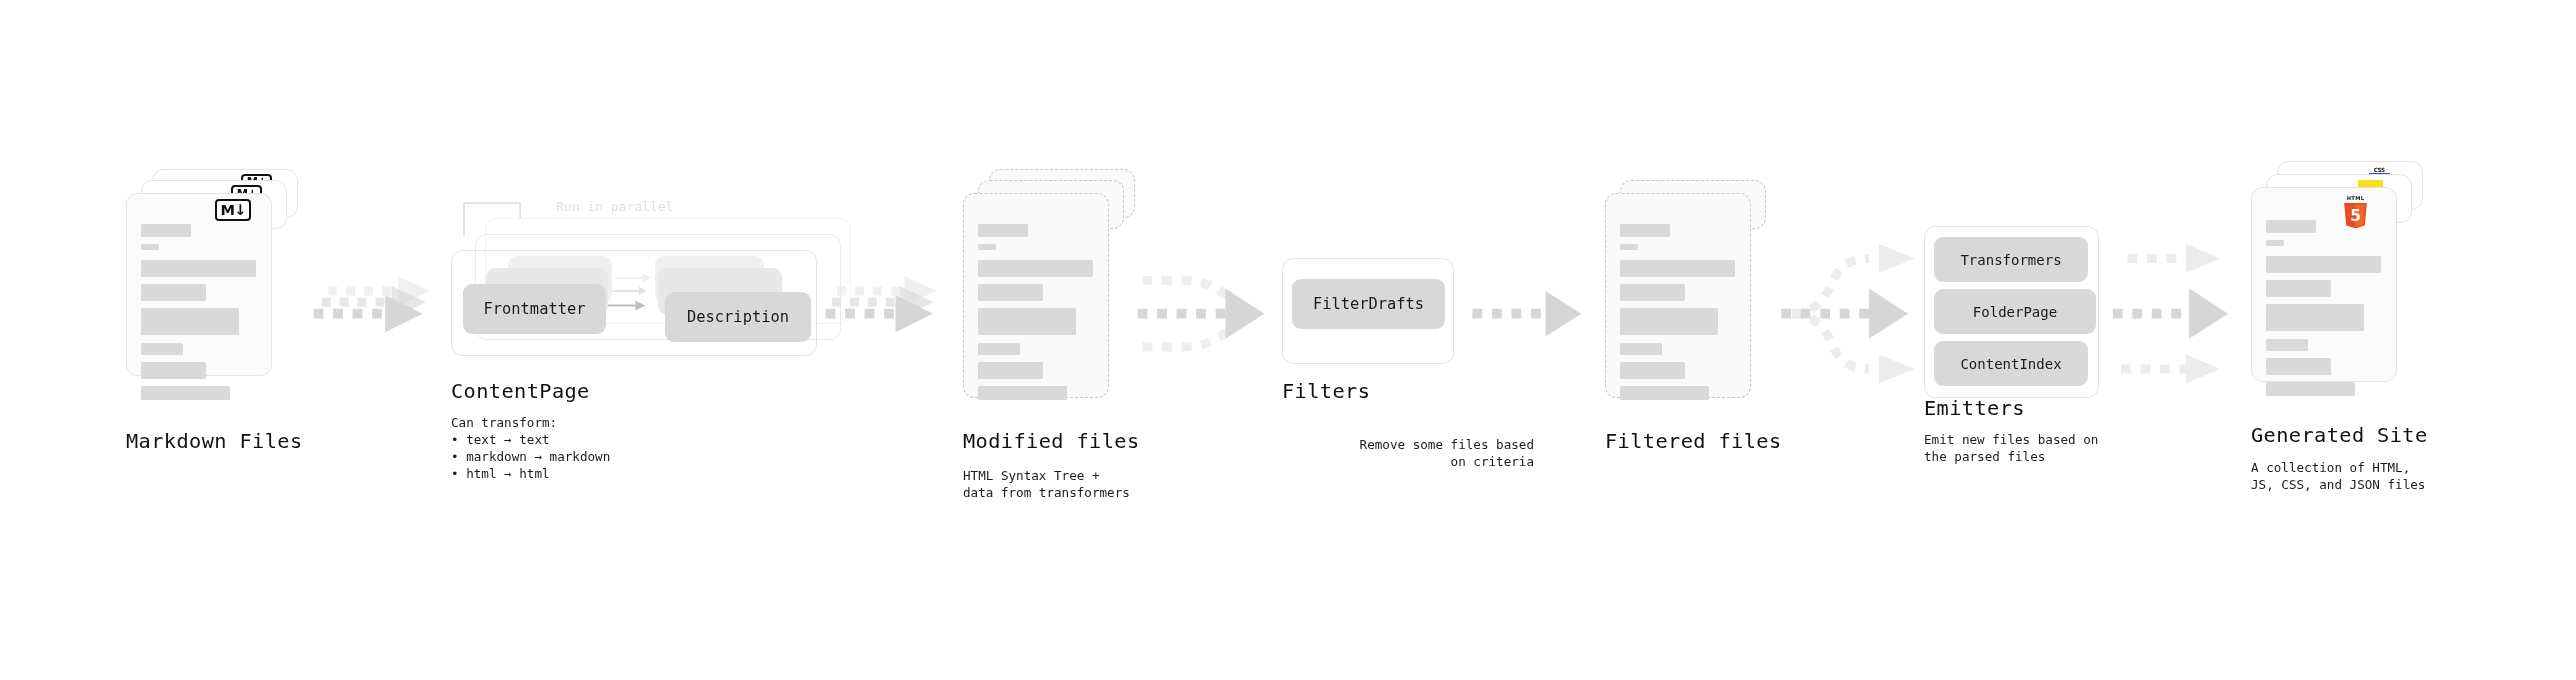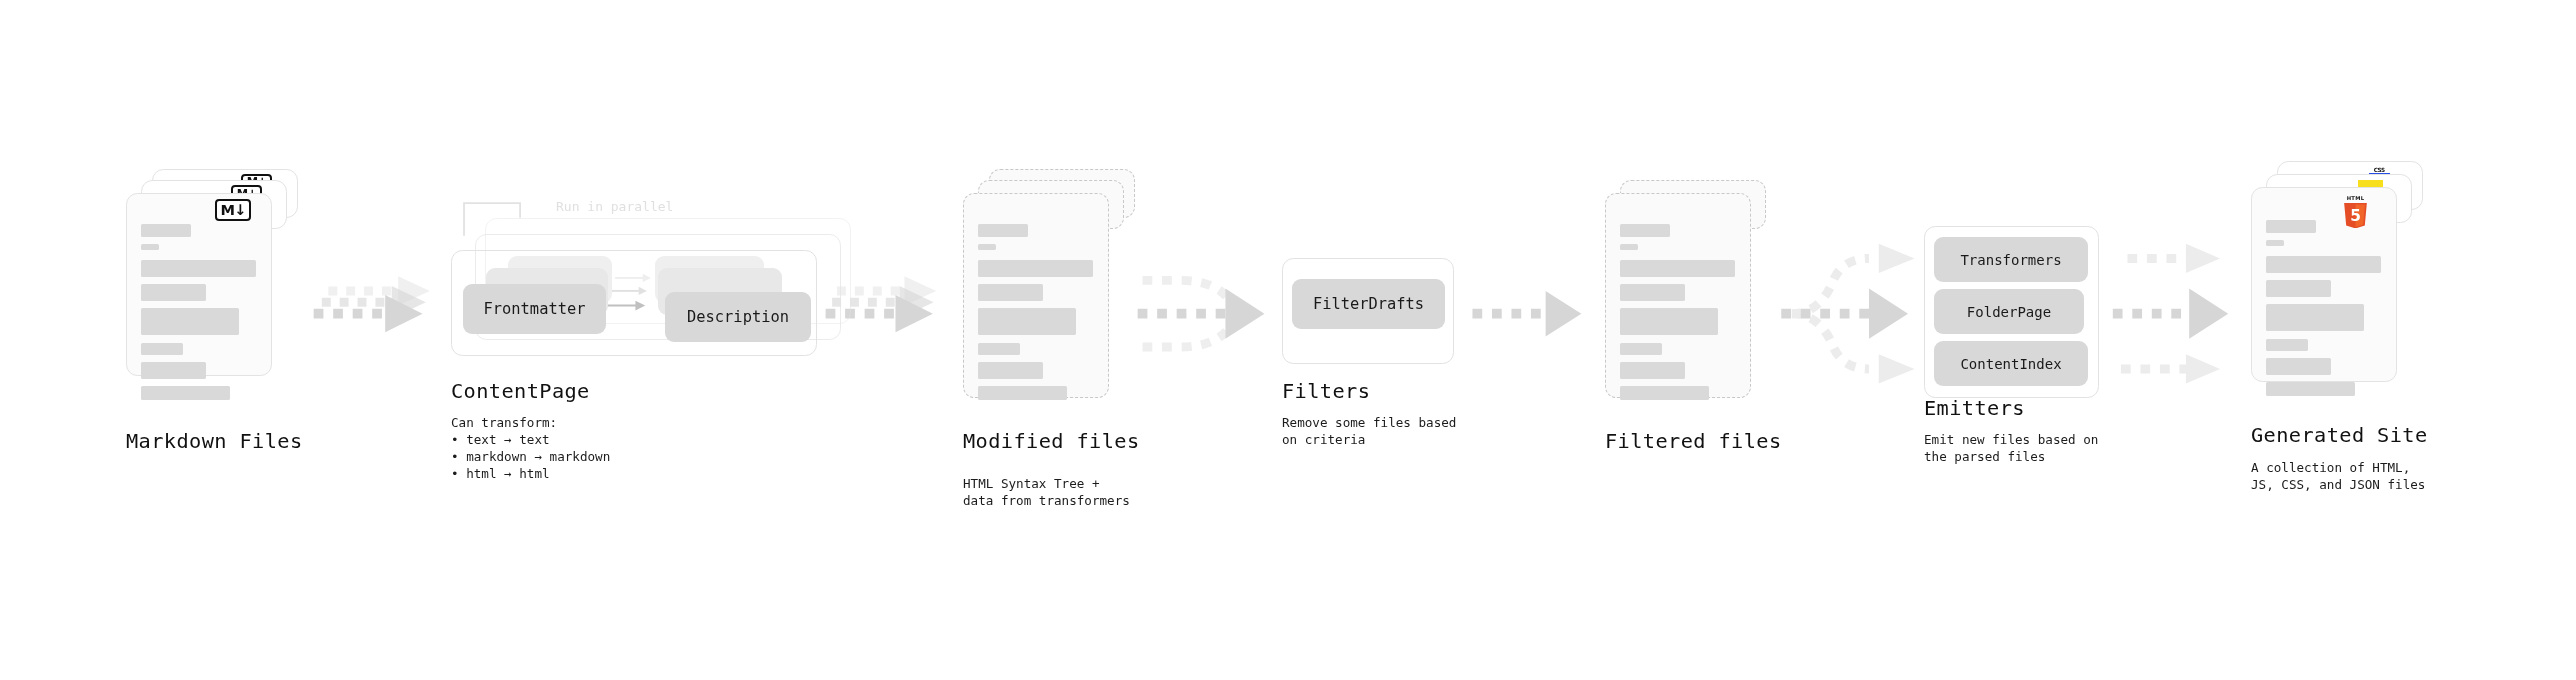--- a/index.html
+++ b/index.html
@@ -266,30 +266,30 @@
       <div class="doc-line" style="width:115px; height:17px;"></div>
       <div class="doc-line" style="width:65px;  height:17px;"></div>
       <div class="doc-line" style="width:98px; height:27px;"></div>
       <div class="doc-line" style="width:42px;  height:12.2px;"></div>
       <div class="doc-line" style="width:65px;  height:17px;"></div>
       <div class="doc-line" style="width:89px; height:14px;"></div>
     </div>
   </div>
 
   <div class="title" style="left:963px; top:429px;text-align:center;">Modified files</div>
-  <div class="caption" style="left:963px; top:467px; width:244px;margin-top:8px;">HTML Syntax Tree +
+  <div class="caption" style="left:963px; top:467px; width:244px;">HTML Syntax Tree +
 data from transformers</div>
 
   <div>
     <div class="group-box" style="left:1282px; top:258px; width:172px; height:106px;"></div>
     <div class="pill" style="left:1292px; top:279px; width:153px; height:50px; font-size:15.4px;">FilterDrafts</div>
   </div>
 
   <div class="title" style="left:1282px; top:379px;">Filters</div>
-  <div class="caption" style="left:1282px; top:414px; width:252px;">Remove some files based
+  <div class="caption" style="left:1282px; top:436px; width:252px;text-align:right;">Remove some files based
 on criteria</div>
 
   <div class="doc-stack" style="left:1605px; top:169px; width:179px; height:244px;">
 
     <div class="doc-card dashed" style="left:15.4px; top:11.4px; width:146px; height:49px;"></div>
     <div class="doc-card dashed" style="left:0px; top:24.4px; width:146px; height:205px;"></div>
 
     <div class="doc-lines" style="left:14.6px; top:55px; width:120px;">
       <div class="doc-line" style="width:50px;  height:13px;"></div>
       <div class="doc-line" style="width:18px;  height:5.7px; margin-bottom:9.8px;"></div>
@@ -300,21 +300,21 @@
       <div class="doc-line" style="width:65px;  height:17px;"></div>
       <div class="doc-line" style="width:89px; height:14px;"></div>
     </div>
   </div>
 
   <div class="title" style="left:1605px; top:429px;">Filtered files</div>
 
   <div>
     <div class="group-box" style="left:1924px; top:226px; width:175px; height:172px;"></div>
     <div class="pill" style="left:1934px; top:237px; width:154px; height:45px; font-size:14px;">Transformers</div>
-    <div class="pill" style="left:1934px; top:289px; width:150px; height:45px; font-size:14px;">FolderPage</div>
+    <div class="pill" style="left:1934px; top:289px; width:162px; height:45px; font-size:14px;">FolderPage</div>
     <div class="pill" style="left:1934px; top:341px; width:154px; height:45px; font-size:14px;">ContentIndex</div>
   </div>
 
   <div class="title" style="left:1924px; top:396px;">Emitters</div>
   <div class="caption" style="left:1924px; top:431px; width:260px;">Emit new files based on
 the parsed files</div>
 
   <div class="doc-stack" style="left:2251px; top:161px; width:187px; height:252px;">
 
     <div class="doc-card back2" style="left:26px; top:0px; width:146px; height:49px;"></div>

